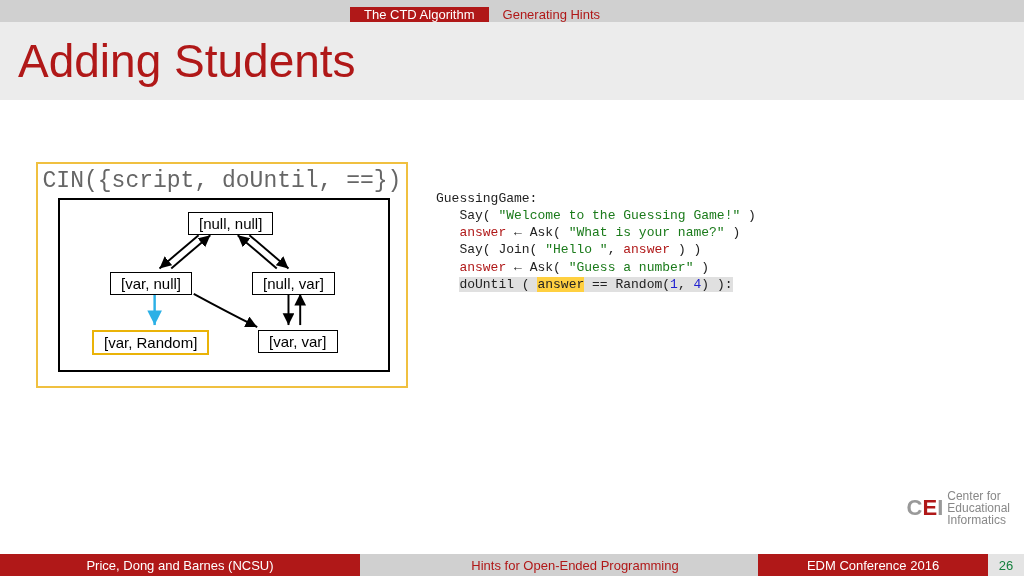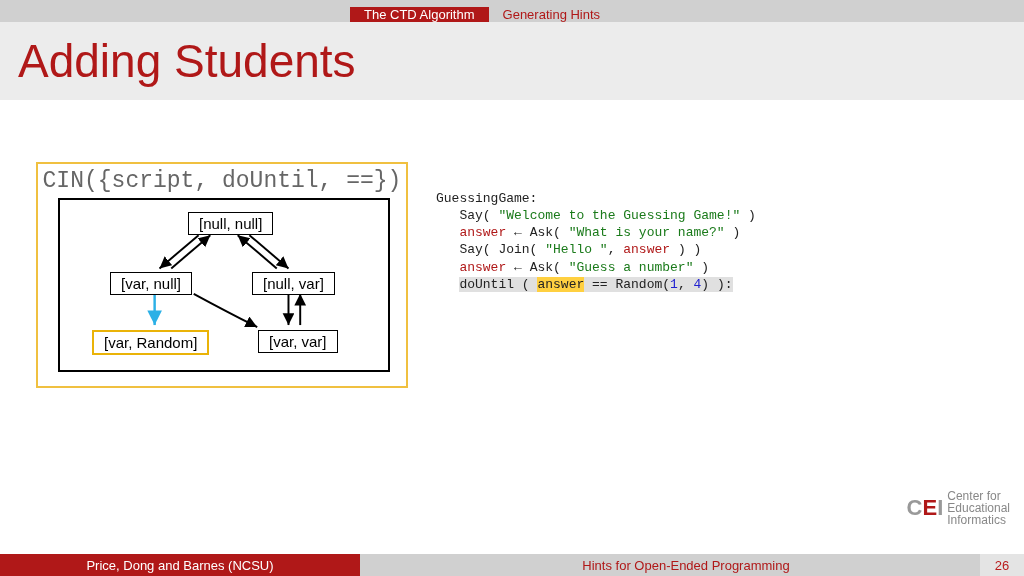--- a/index.html
+++ b/index.html
@@ -30,21 +30,21 @@
   .num { color: #2020d0; }
   .hl-line { background: #e0e0e0; }
   .hl-answer { background: #ffd040; }
 
   
   .footer { position: absolute; left: 0; bottom: 0; width: 100%; height: 22px; display: flex; align-items: stretch; font-size: 13px; color: #fff; }
   .footer .seg { display: flex; align-items: center; justify-content: center; }
   .footer .authors { width: 360px; background: #b01818; text-align: right; }
   .footer .mid { flex: 1; background: #d0d0d0; color: #b01818; padding-left: 32px; }
   .footer .conf { width: 230px; background: #b01818; }
-  .footer .pageno { width: 44px; background: #e4e4e4; color: #b91c1c; }
+  .footer .pageno { width: 36px; background: #e4e4e4; color: #15803d; }
 
   .logo { position: absolute; right: 14px; bottom: 28px; font-size: 10px; color: #888; display: flex; align-items: center; gap: 4px; }
   .logo .mark { font-size: 22px; font-weight: bold; color: #999; }
   .logo .mark .red { color: #b01818; }
   .logo .txt { line-height: 1; font-size: 12px; }
 </style>
 </head>
 <body>
 
 <div class="topbar">
@@ -104,14 +104,15 @@
 
   <div class="logo">
     <span class="mark"><span>C</span><span class="red">E</span><span>I</span></span>
     <span class="txt"><span>Center for</span><br><span>Educational</span><br><span>Informatics</span></span>
   </div>
 </div>
 
 <div class="footer">
   <div class="seg authors">Price, Dong and Barnes (NCSU)</div>
   <div class="seg mid">Hints for Open-Ended Programming</div>
+  <div class="seg conf">EDM Conference 2016</div>
   <div class="seg pageno">26</div>
 </div>
 
 </body></html>

